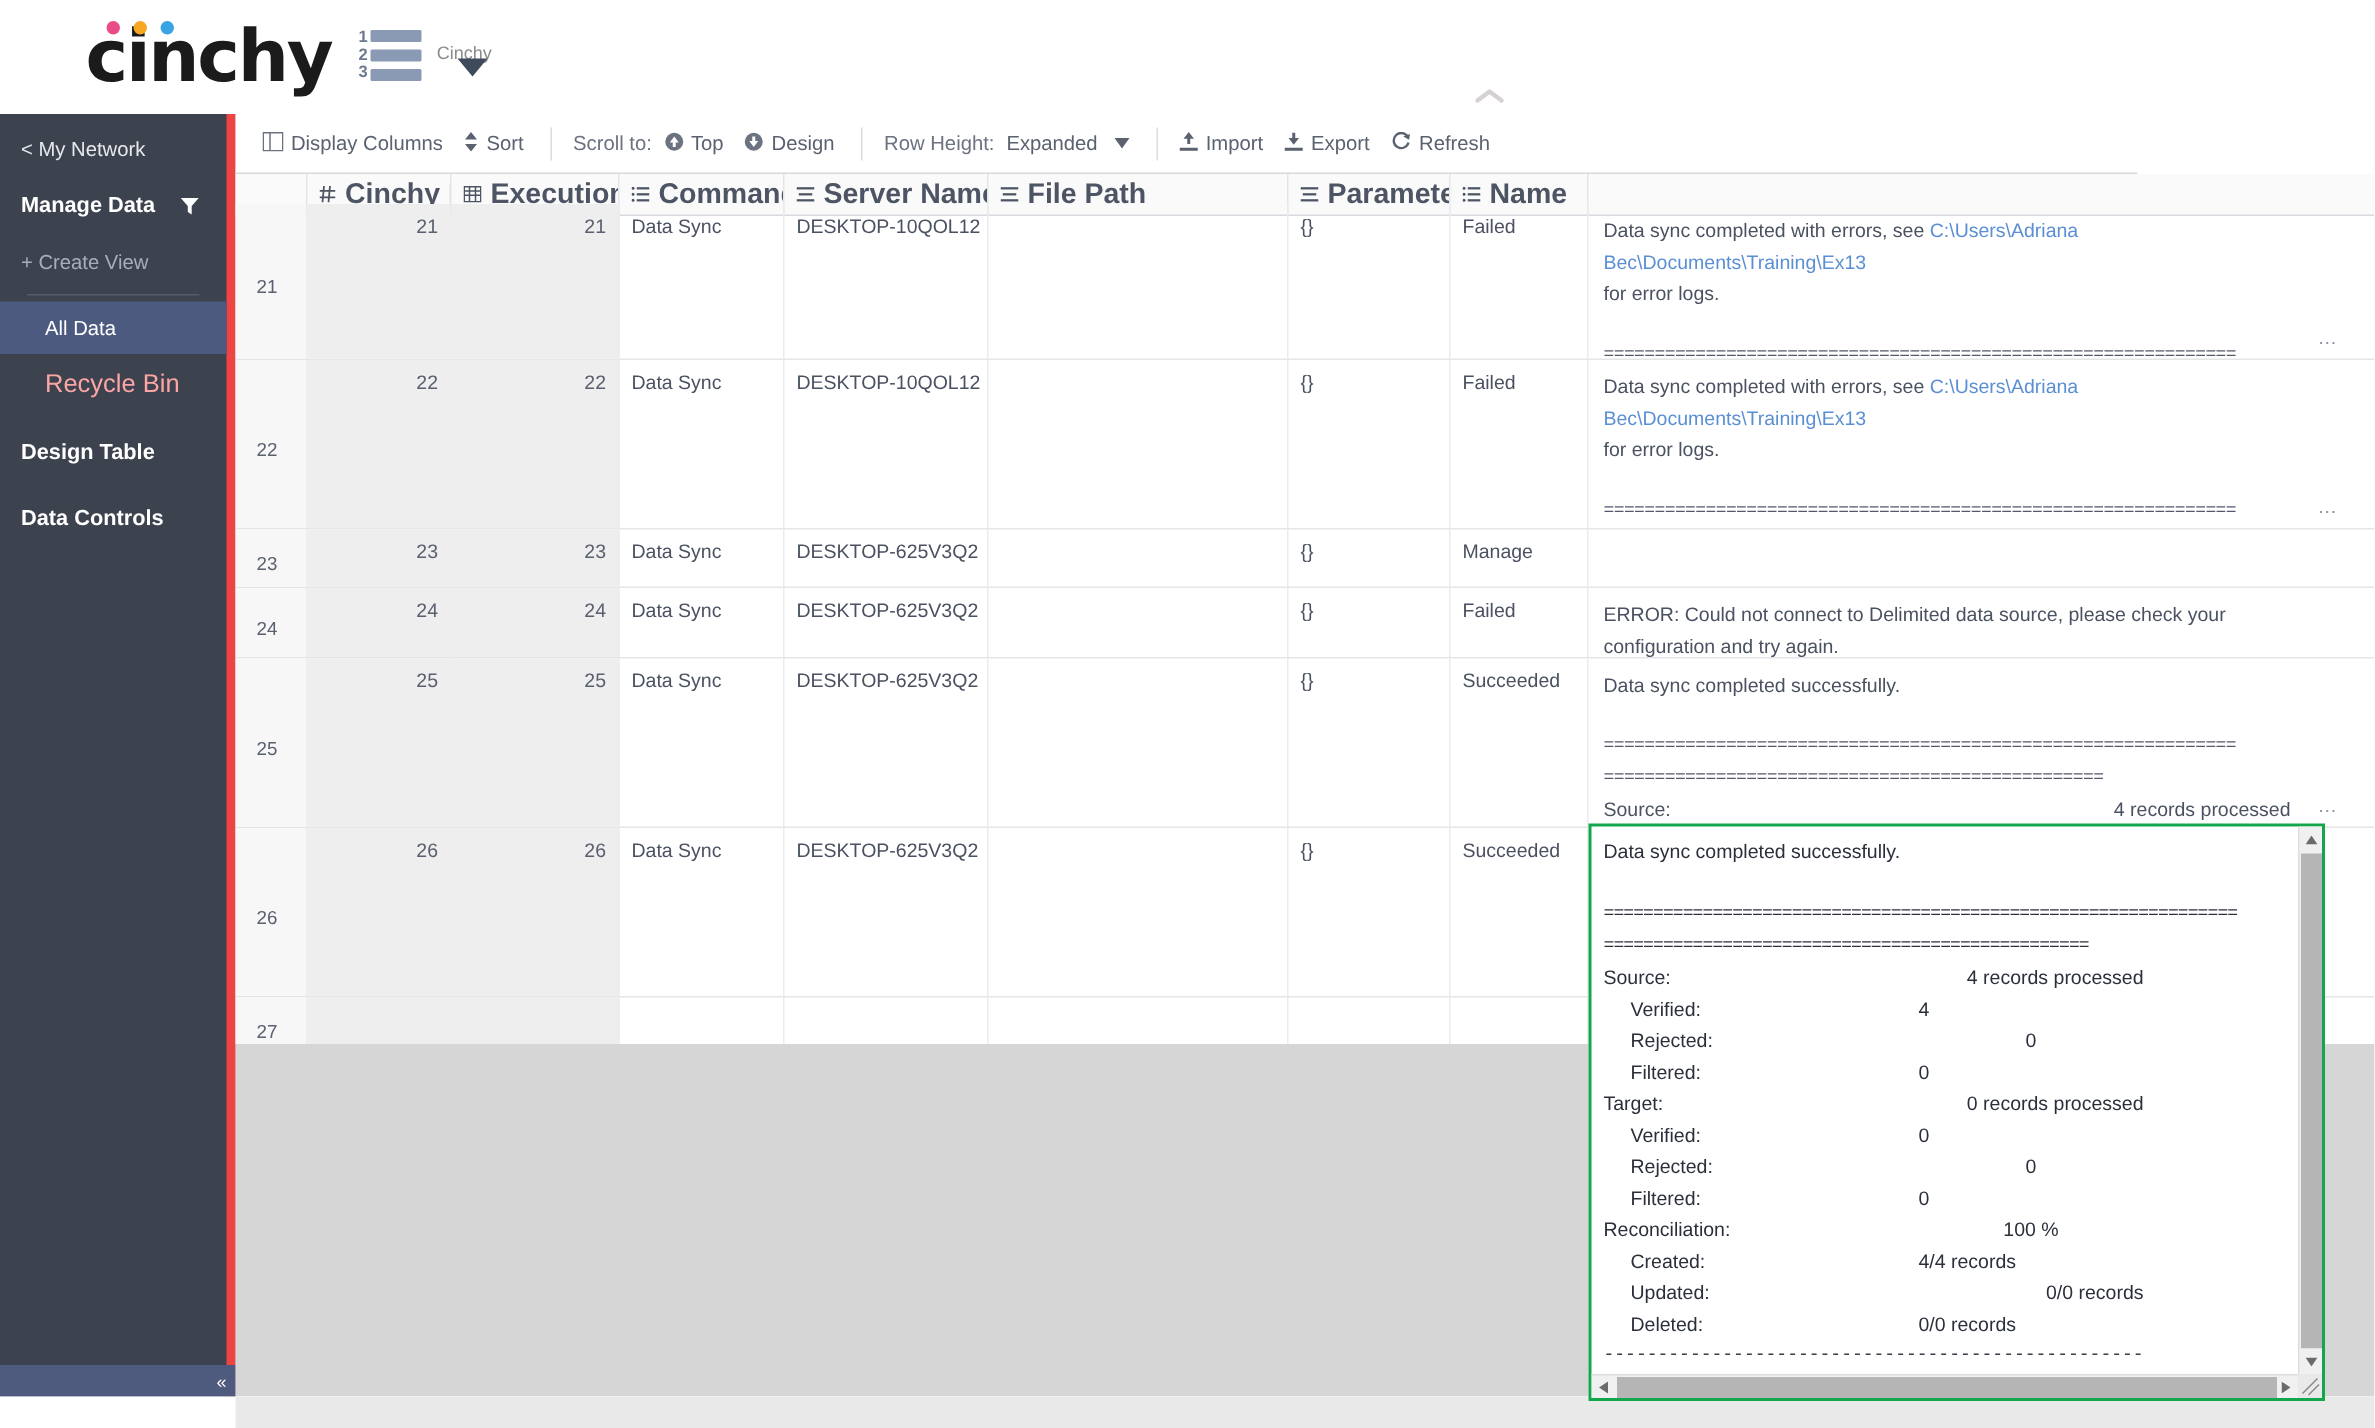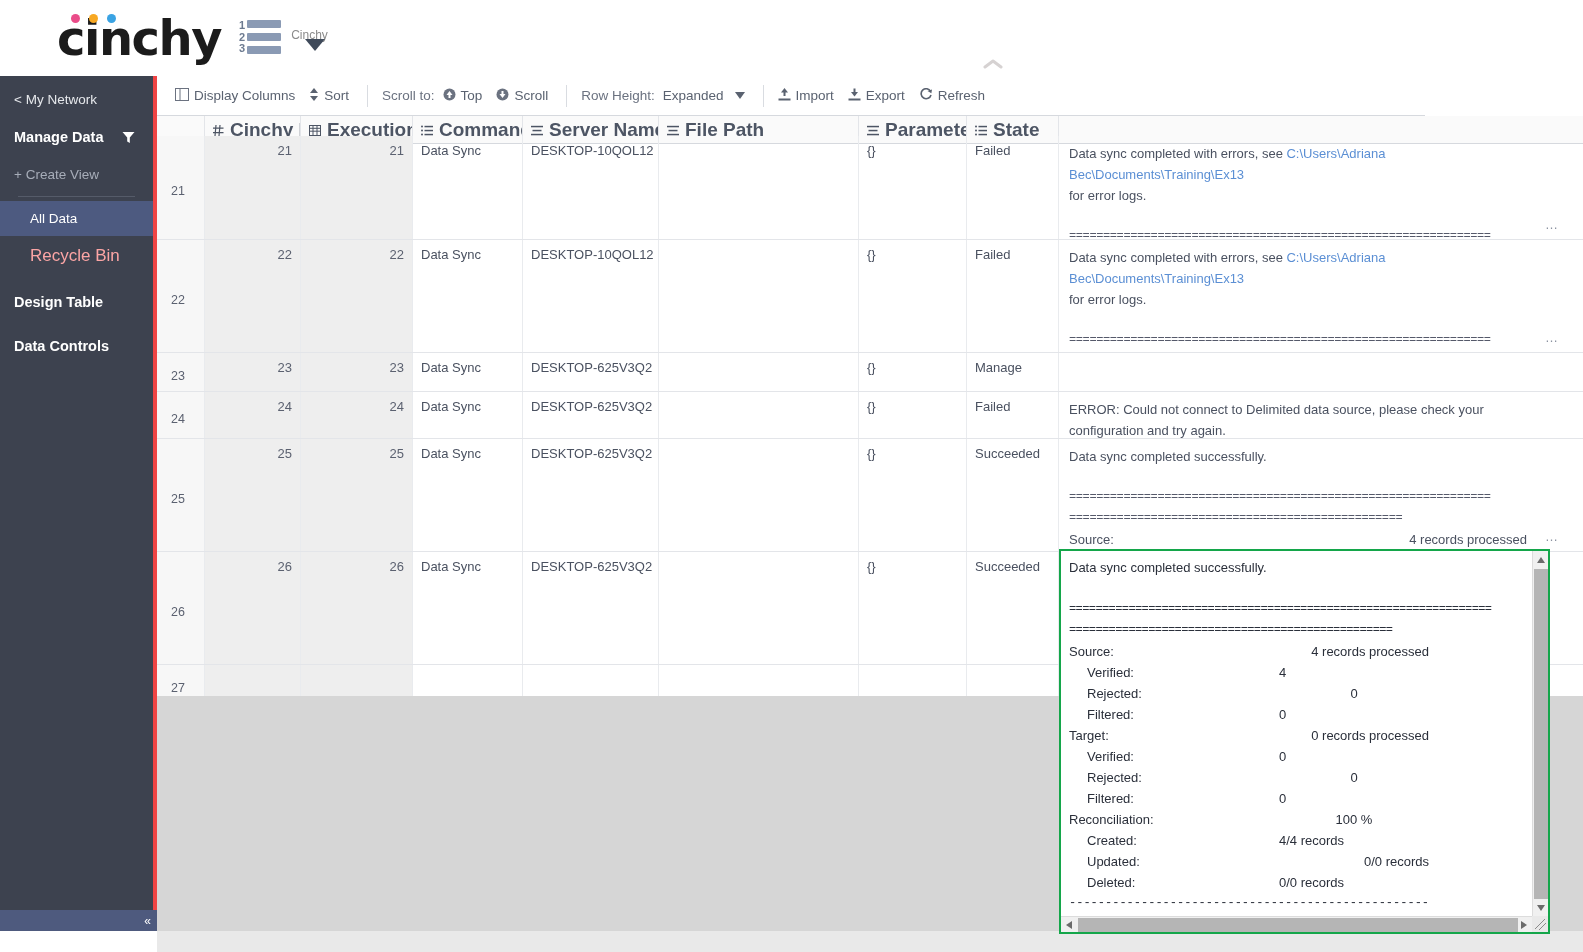--- a/index.html
+++ b/index.html
@@ -52,21 +52,21 @@
   }
   .collapse-chevron {
     position: absolute; left: 940px; top: 58px; width: 20px; height: 12px;
     cursor: pointer;
   }
   .collapse-chevron svg { display:block; }
 
   
   .sidebar {
     position: absolute; top: 76px; left: 0; width: 157px; height: 855px;
-    background: #3d424f; color: #e8eaee; border-right: 4px solid #ef4444;
+    background: #3d424f; color: #e8eaee; border-right: 6px solid #ef4444;
   }
   .sb-item { font-size: 13.5px; padding: 0 14px; cursor: pointer; }
   .sb-mynet { padding-top: 16px; padding-bottom: 8px; font-size: 13.5px; color:#e6e8ec;}
   .sb-head {
     display: flex; align-items: center; justify-content: space-between;
     font-weight: bold; font-size: 14.5px; color: #ffffff;
     padding: 14px 18px 12px 14px;
   }
   .funnel { width: 13px; height: 13px; }
   .sb-create { color: #a7adb9; font-size: 13.5px; padding: 10px 14px 10px 14px; }
@@ -280,21 +280,21 @@
     </div>
 
     <div class="tb-btn">
       <span class="ico">
         <svg width="13" height="13" viewBox="0 0 13 13">
             <circle cx="6.5" cy="6.5" r="6" fill="#6b7280"></circle>
             <path d="M6.5 10 L3.5 6 L9.5 6 Z" fill="#ffffff"></path>
             <rect x="5.5" y="3" width="2" height="3.5" fill="#ffffff"></rect>
           </svg>
       </span>
-      <span class="tb-label">Scroll</span>
+      <span class="tb-label">Design</span>
     </div>
 
     <div class="tb-div"></div>
 
     <span class="tb-static">Row Height:</span>
     <div class="tb-btn">
       <span class="tb-label">Expanded</span>
       <span class="tb-caret"></span>
     </div>
 
@@ -397,21 +397,21 @@
 
       <div class="hcell" style="width:92px">
         <span><svg width="12" height="11" viewBox="0 0 12 11">
               <circle cx="1" cy="1.5" r="1" fill="#4d5564"></circle>
               <circle cx="1" cy="5.5" r="1" fill="#4d5564"></circle>
               <circle cx="1" cy="9.5" r="1" fill="#4d5564"></circle>
               <rect x="3.5" y="0.8" width="8.5" height="1.5" fill="#4d5564"></rect>
               <rect x="3.5" y="4.8" width="8.5" height="1.5" fill="#4d5564"></rect>
               <rect x="3.5" y="8.8" width="8.5" height="1.5" fill="#4d5564"></rect>
             </svg></span>
-        <span>State</span>
+        <span>Name</span>
       </div>
 
     </div>
 
     <div class="gridbody">
 
       <div class="grow" style="height:104px;margin-top:-8px">
         <div class="cell rownum" style="width:48px">21</div>
         <div class="cell num" style="width:96px">21</div>
         <div class="cell num" style="width:112px">21</div>

